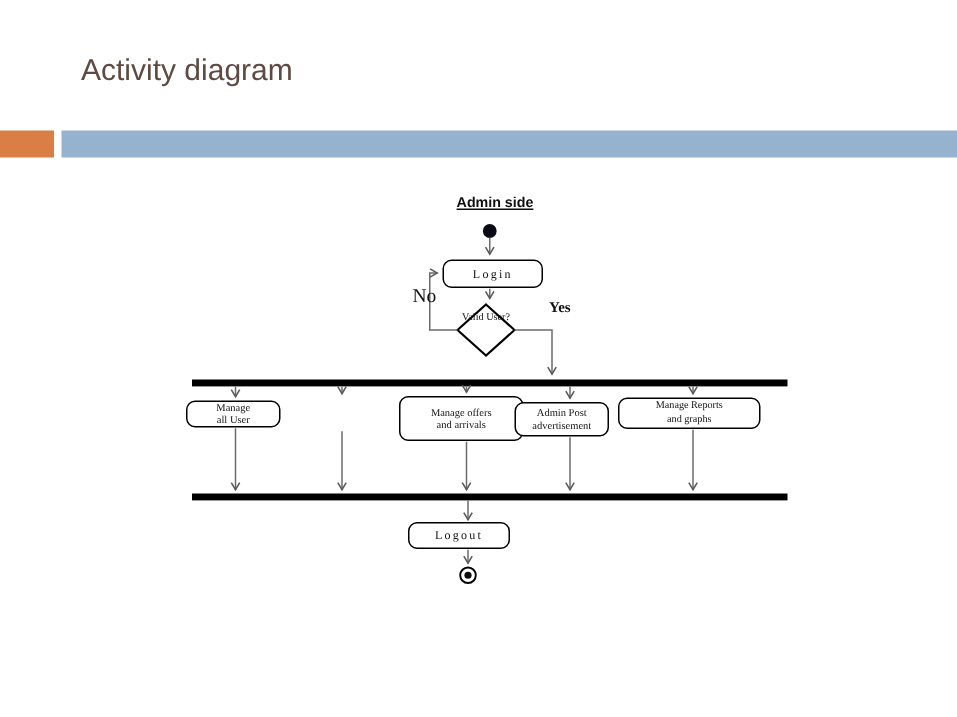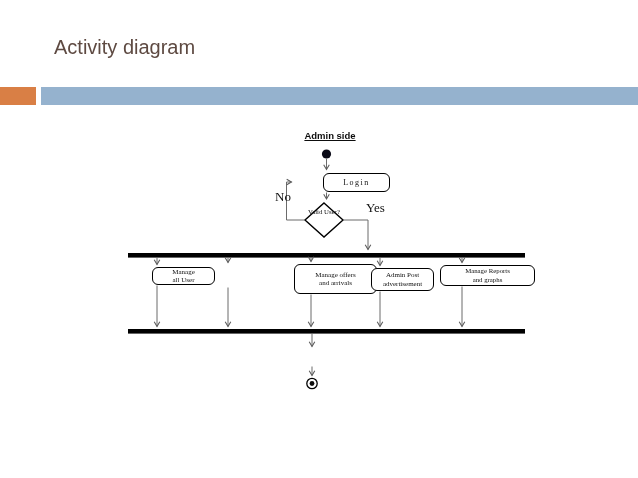--- a/index.html
+++ b/index.html
@@ -21,35 +21,34 @@
     left:301px;top:130px;width:58px;text-align:center;
     font-family:"Liberation Sans",sans-serif;font-weight:bold;font-size:9.5px;
     text-decoration:underline;color:#0d0d0d;
   }
   .abox{
     position:absolute;box-sizing:border-box;background:#fff;
     border:1.3px solid #000;border-radius:6px;
     display:flex;align-items:center;justify-content:center;text-align:center;
     font-family:"Liberation Serif",serif;font-size:7px;line-height:1.2;color:#111;
     padding:1px 20px;
-    margin-left:28px;
   }
   #box-login{left:295px;top:173px;width:67px;height:19px;border-width:1.6px;font-size:8px;letter-spacing:1.5px;}
   #box-logout{left:272px;top:348px;width:68px;height:18px;border-width:1.4px;font-size:8px;letter-spacing:1.5px;}
   #box-a1{left:124px;top:267px;width:63px;height:18px;}
   #box-a2{left:196px;top:265px;width:67px;height:22px;}
   #box-a3{left:266px;top:264px;width:83px;height:30px;border-width:1.8px;}
   #box-a4{left:343px;top:268px;width:63px;height:23px;}
   #box-a5{left:412px;top:265px;width:95px;height:21px;font-size:6.8px;}
   #decision-text{
     left:307px;top:208px;width:34px;text-align:center;
     font-size:6.8px;line-height:1.15;color:#111;
   }
   #label-no{left:275px;top:189px;font-size:13px;}
-  #label-yes{left:366px;top:200px;font-size:13px;}
+  #label-yes{left:366px;top:200px;font-size:10px;font-weight:bold;}
 
   svg{position:absolute;left:0;top:0;}
 </style>
 </head>
 <body>
 
 <div id="slide">
 
   <div id="title">Activity diagram</div>
   <div id="accent-orange"></div>
@@ -100,14 +99,15 @@
 
   <div id="decision-text" class="dg">Valid User?</div>
   <div id="label-no" class="dg">No</div>
   <div id="label-yes" class="dg">Yes</div>
 
   <div id="box-a1" class="abox">Manage all User</div>
   <div id="box-a3" class="abox">Manage offers and arrivals</div>
   <div id="box-a4" class="abox">Admin Post advertisement</div>
   <div id="box-a5" class="abox">Manage Reports and graphs</div>
 
+  <div id="box-logout" class="abox">Logout</div>
 
 </div>
 
 </body></html>

